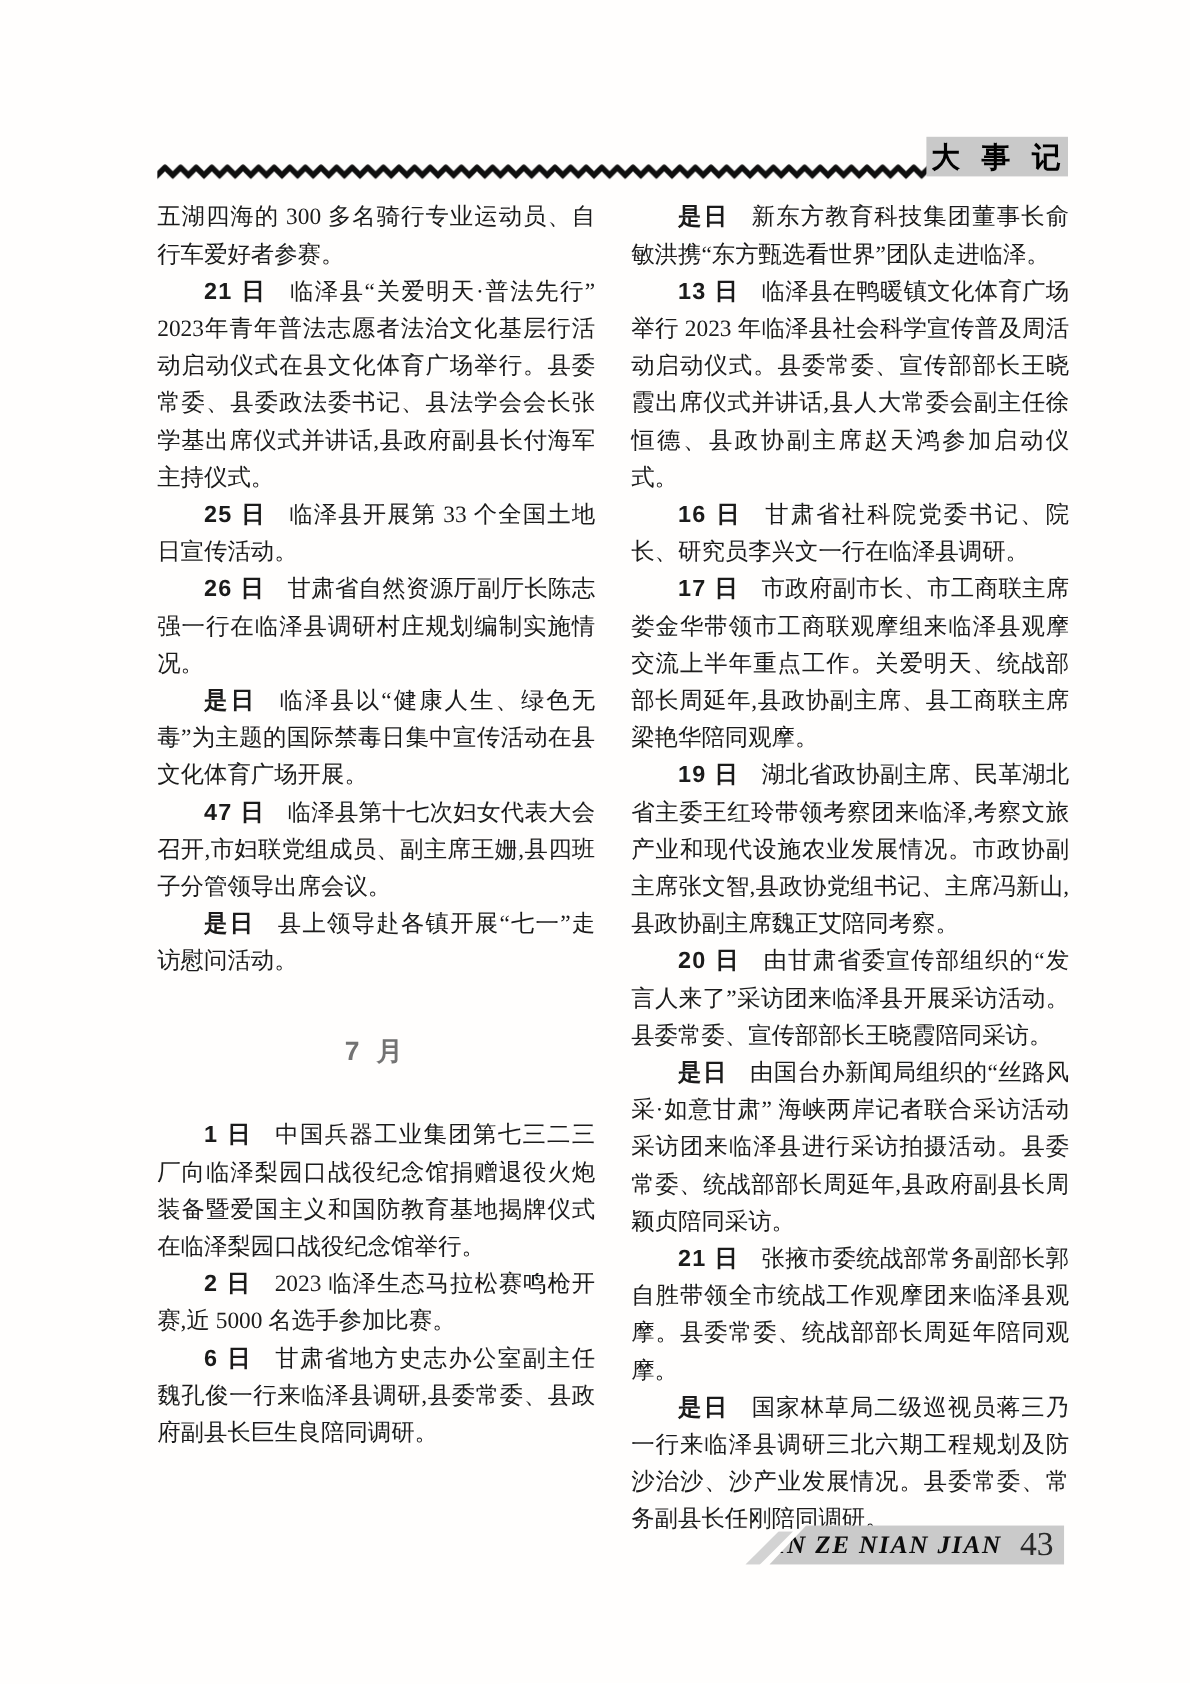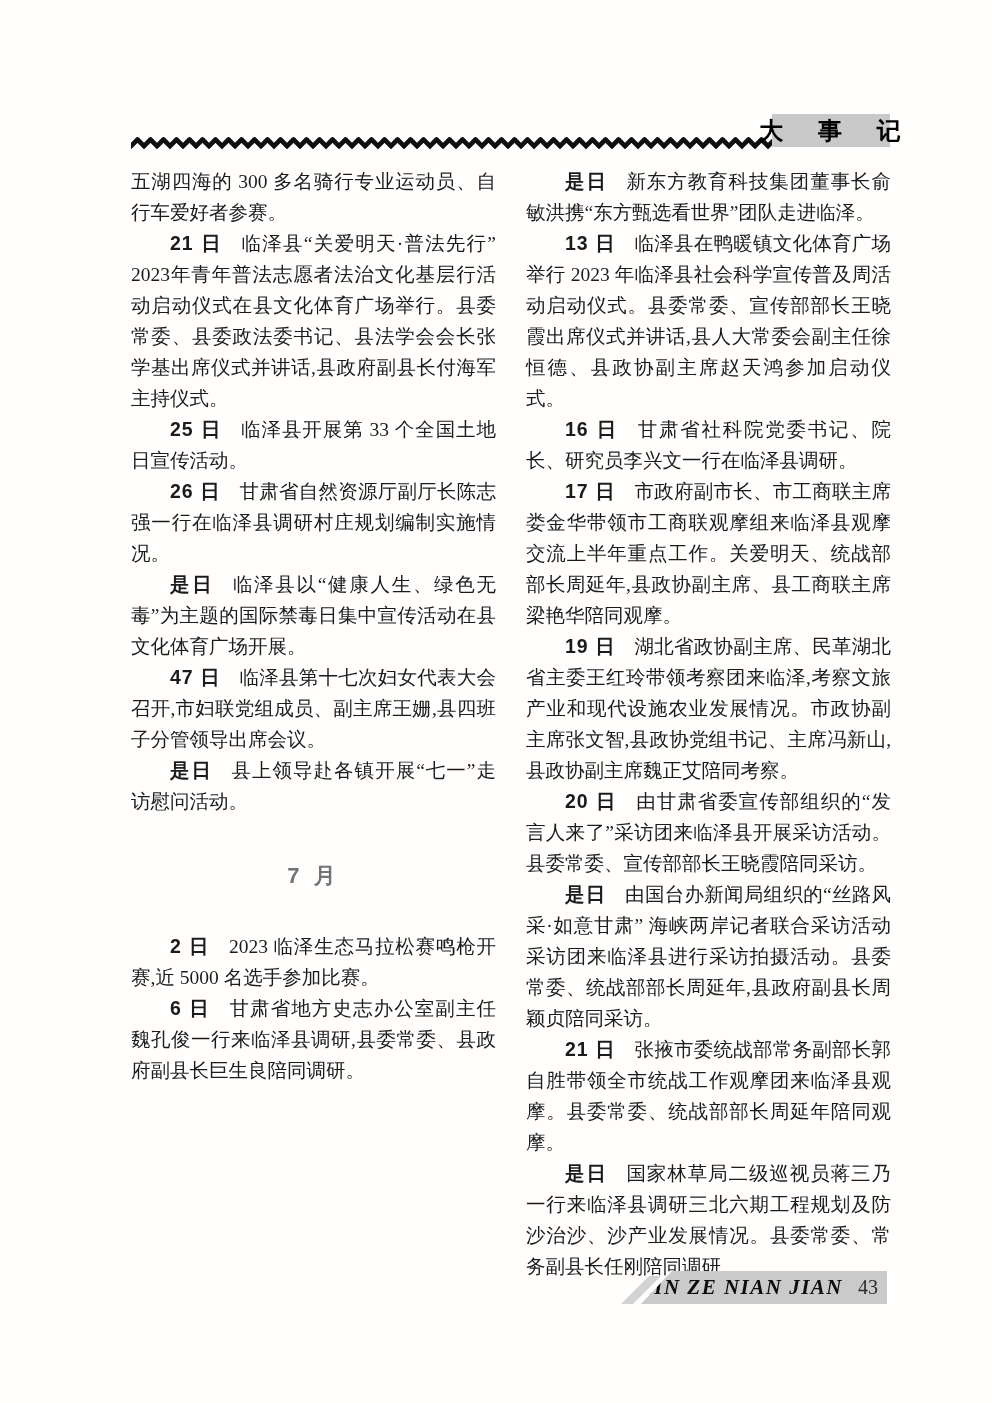--- a/index.html
+++ b/index.html
@@ -10,21 +10,21 @@
     font-family:"Liberation Serif","DejaVu Serif",serif;
     color:#1b1b1b;
   }
   
   .header { position:absolute; left:131px; top:112px; width:759px; height:38px; }
   .title-box {
     position:absolute; right:0; top:2px; width:118px; height:33px;
     background:#c9c9c9; display:flex; align-items:center; justify-content:center;
   }
   .title-box span {
-    font-family:Liberation Mono, monospace;
+    font-family:Liberation Serif, serif;
     font-weight:900; font-size:24px; color:#000; letter-spacing:2px; white-space:pre;
   }
   .wave-svg { position:absolute; left:0; top:24px; width:642px; height:15px; }
   
   .columns {
     position:absolute; left:131px; top:166px; width:760px;
     display:flex; gap:30px;
   }
   .col { width:365px; }
   .col.right { width:365px; }
@@ -55,21 +55,21 @@
     display:flex; align-items:center; justify-content:flex-end;
     padding-right:9px;
   }
   .book-title {
     font-family:"Liberation Serif","DejaVu Serif",serif;
     font-weight:700; font-style:italic; font-size:21px;
     letter-spacing:1.5px; color:#0c0c0c; white-space:nowrap;
   }
   .page-number {
     font-family:"Liberation Serif","DejaVu Serif",serif;
-    font-size:20px; color:#2a2a2a; margin-left:15px;
+    font-size:28px; color:#2a2a2a; margin-left:15px;
   }
 </style>
 </head>
 <body>
 
 <div class="page">
 
   <div class="header">
     <svg class="wave-svg" viewBox="0 0 642 15" preserveAspectRatio="none" aria-hidden="true">
       <defs>
@@ -87,20 +87,21 @@
   <div class="columns">
     <div class="col left">
         <p class="continuation"><span>五湖四海的 300 多名骑行专业运动员、自行车爱好者参赛。</span></p>
         <p class="entry"><b class="date">21 日</b><span>临泽县“关爱明天·普法先行”2023年青年普法志愿者法治文化基层行活动启动仪式在县文化体育广场举行。县委常委、县委政法委书记、县法学会会长张学基出席仪式并讲话,县政府副县长付海军主持仪式。</span></p>
         <p class="entry"><b class="date">25 日</b><span>临泽县开展第 33 个全国土地日宣传活动。</span></p>
         <p class="entry"><b class="date">26 日</b><span>甘肃省自然资源厅副厅长陈志强一行在临泽县调研村庄规划编制实施情况。</span></p>
         <p class="entry"><b class="date">是日</b><span>临泽县以“健康人生、绿色无毒”为主题的国际禁毒日集中宣传活动在县文化体育广场开展。</span></p>
         <p class="entry"><b class="date">47 日</b><span>临泽县第十七次妇女代表大会召开,市妇联党组成员、副主席王姗,县四班子分管领导出席会议。</span></p>
         <p class="entry"><b class="date">是日</b><span>县上领导赴各镇开展“七一”走访慰问活动。</span></p>
         <h2 class="section">7 月</h2>
+        <p class="entry"><b class="date">1 日</b><span>中国兵器工业集团第七三二三厂向临泽梨园口战役纪念馆捐赠退役火炮装备暨爱国主义和国防教育基地揭牌仪式在临泽梨园口战役纪念馆举行。</span></p>
         <p class="entry"><b class="date">2 日</b><span>2023 临泽生态马拉松赛鸣枪开赛,近 5000 名选手参加比赛。</span></p>
         <p class="entry"><b class="date">6 日</b><span>甘肃省地方史志办公室副主任魏孔俊一行来临泽县调研,县委常委、县政府副县长巨生良陪同调研。</span></p>
       </div>
     <div class="col right">
         <p class="entry"><b class="date">是日</b><span>新东方教育科技集团董事长俞敏洪携“东方甄选看世界”团队走进临泽。</span></p>
         <p class="entry"><b class="date">13 日</b><span>临泽县在鸭暖镇文化体育广场举行 2023 年临泽县社会科学宣传普及周活动启动仪式。县委常委、宣传部部长王晓霞出席仪式并讲话,县人大常委会副主任徐恒德、县政协副主席赵天鸿参加启动仪式。</span></p>
         <p class="entry"><b class="date">16 日</b><span>甘肃省社科院党委书记、院长、研究员李兴文一行在临泽县调研。</span></p>
         <p class="entry"><b class="date">17 日</b><span>市政府副市长、市工商联主席娄金华带领市工商联观摩组来临泽县观摩交流上半年重点工作。关爱明天、统战部部长周延年,县政协副主席、县工商联主席梁艳华陪同观摩。</span></p>
         <p class="entry"><b class="date">19 日</b><span>湖北省政协副主席、民革湖北省主委王红玲带领考察团来临泽,考察文旅产业和现代设施农业发展情况。市政协副主席张文智,县政协党组书记、主席冯新山,县政协副主席魏正艾陪同考察。</span></p>
         <p class="entry"><b class="date">20 日</b><span>由甘肃省委宣传部组织的“发言人来了”采访团来临泽县开展采访活动。县委常委、宣传部部长王晓霞陪同采访。</span></p>

